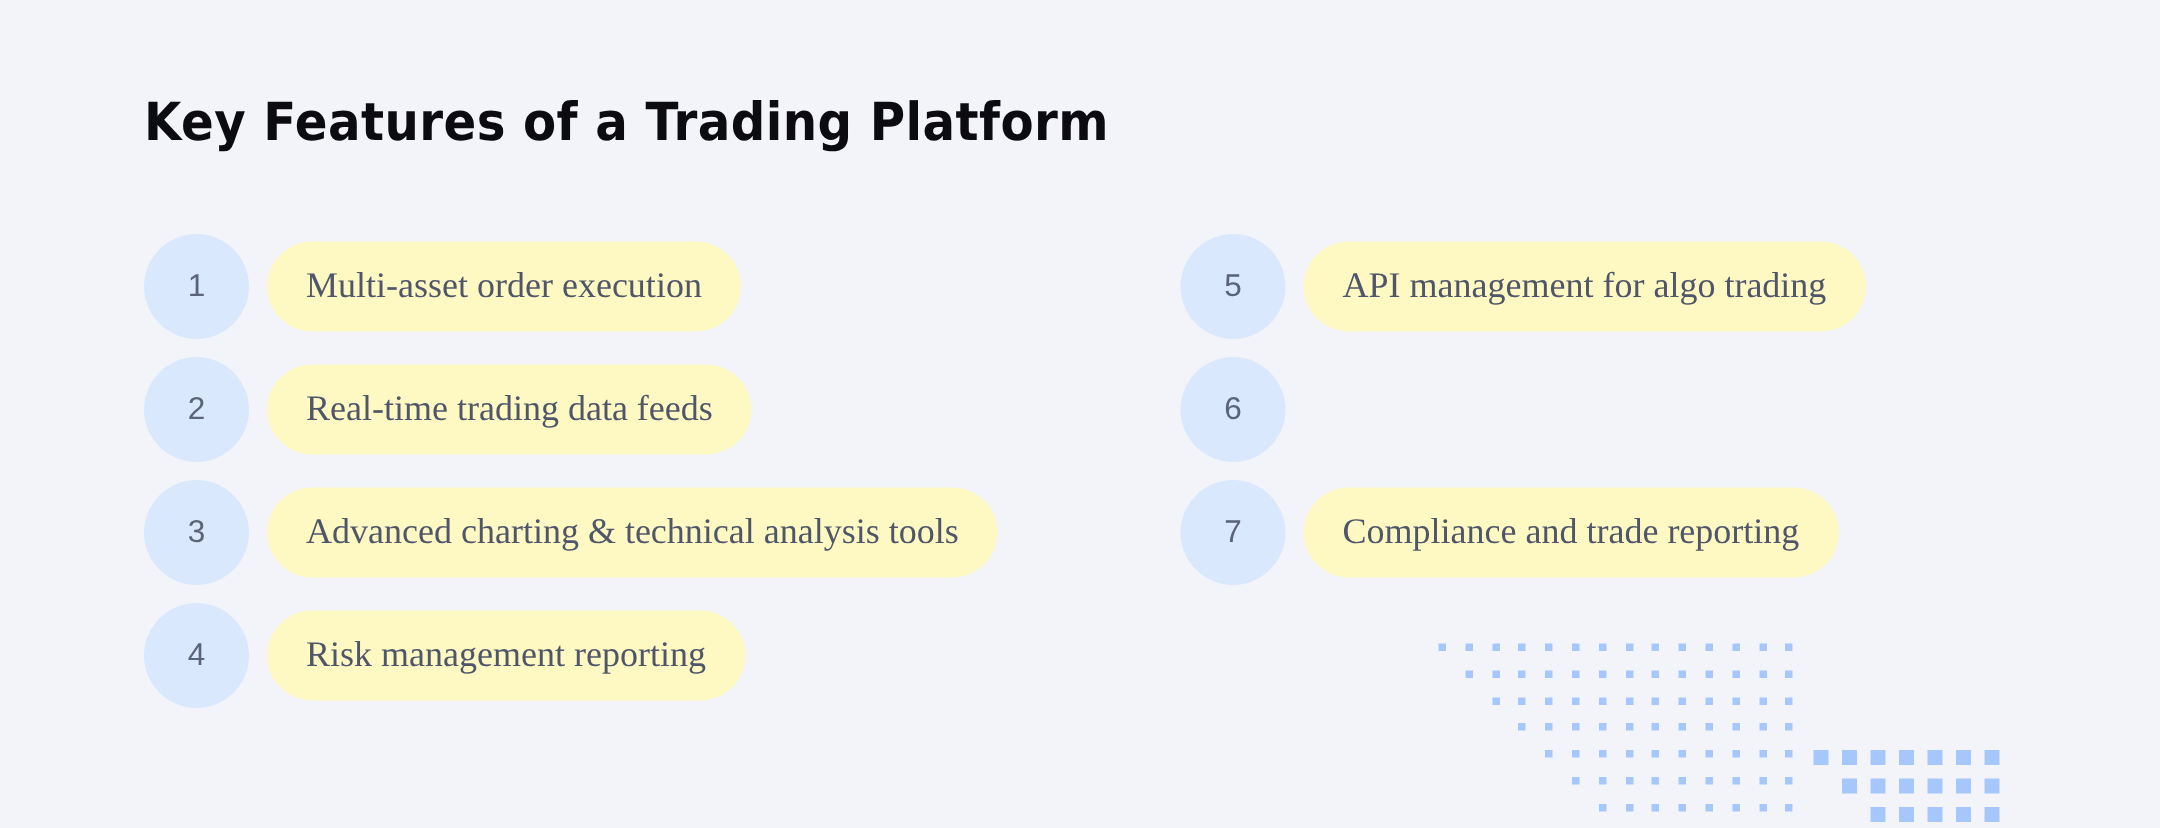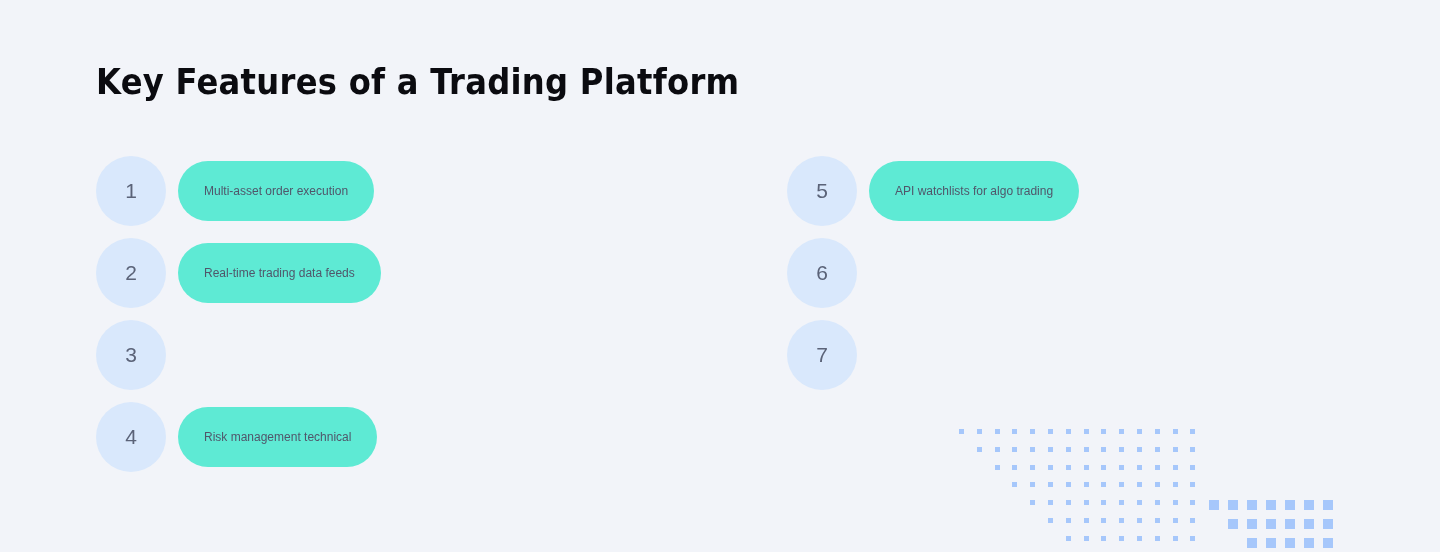--- a/index.html
+++ b/index.html
@@ -62,29 +62,30 @@
     align-items: center;
     justify-content: center;
     font-size: 21px;
     color: #5b6378;
     flex: 0 0 auto;
   }
 
   .feature-pill {
     height: 60px;
     border-radius: 30px;
-    background: #5eead4;
+    background: #fef9c3;
     display: flex;
     align-items: center;
     padding: 0 26px;
     margin-left: 12px;
-    font-size: 12px;
+    font-size: 24px;
     color: #50566a;
     white-space: nowrap;
     flex: 0 0 auto;
+    font-family: Liberation Serif, serif;
   }
 
   
   .dot-grid {
     position: absolute;
     pointer-events: none;
   }
   .dot-grid .dot-row {
     position: absolute;
     display: flex;
@@ -121,37 +122,39 @@
     <div class="feature-row">
       <div class="num-badge">1</div>
       <div class="feature-pill">Multi-asset order execution</div>
     </div>
     <div class="feature-row">
       <div class="num-badge">2</div>
       <div class="feature-pill">Real-time trading data feeds</div>
     </div>
     <div class="feature-row">
       <div class="num-badge">3</div>
+      <div class="feature-pill">Advanced charting &amp; technical analysis tools</div>
     </div>
     <div class="feature-row">
       <div class="num-badge">4</div>
-      <div class="feature-pill">Risk management technical</div>
+      <div class="feature-pill">Risk management reporting</div>
     </div>
   </div>
 
   <div class="column column-right">
     <div class="feature-row">
       <div class="num-badge">5</div>
-      <div class="feature-pill">API watchlists for algo trading</div>
+      <div class="feature-pill">API management for algo trading</div>
     </div>
     <div class="feature-row">
       <div class="num-badge">6</div>
     </div>
     <div class="feature-row">
       <div class="num-badge">7</div>
+      <div class="feature-pill">Compliance and trade reporting</div>
     </div>
   </div>
 
   <div class="dot-grid" id="dots-small">
       <div class="dot-row" style="top: 0px; left: 0px;">
         <span class="dot" style="margin-right: 12.8px; background: rgb(166, 199, 251);"></span>
         <span class="dot" style="margin-right: 12.8px; background: rgb(166, 199, 251);"></span>
         <span class="dot" style="margin-right: 12.8px; background: rgb(166, 199, 251);"></span>
         <span class="dot" style="margin-right: 12.8px; background: rgb(166, 199, 251);"></span>
         <span class="dot" style="margin-right: 12.8px; background: rgb(166, 199, 251);"></span>

